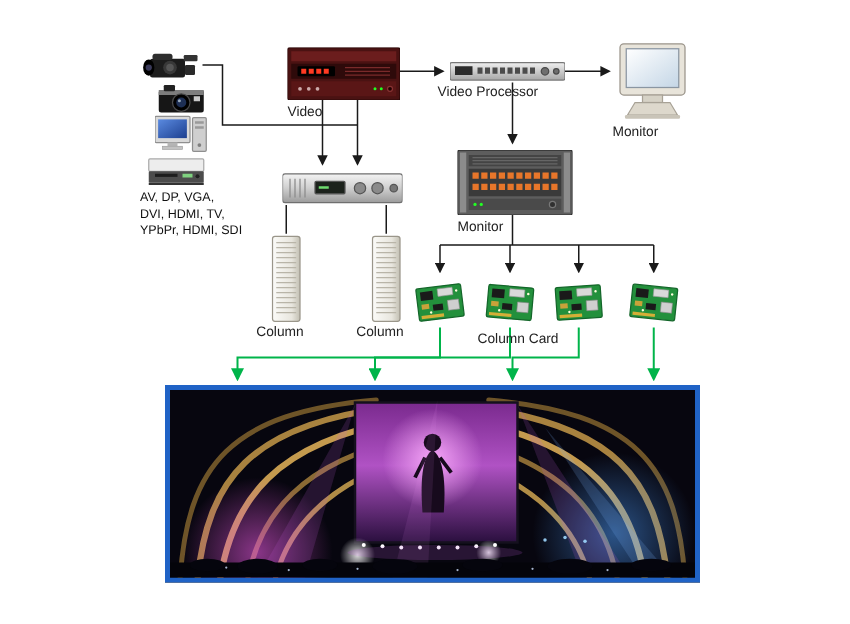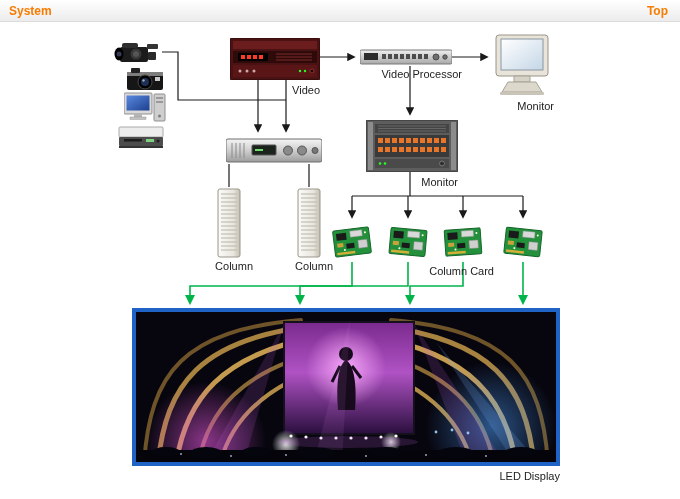--- a/index.html
+++ b/index.html
@@ -6,21 +6,21 @@
   html,body{background:#fff}
   body{font-family:"Liberation Sans",sans-serif}
   .canvas{position:relative;width:680px;height:499px;background:#fff;overflow:hidden}
   .topbar{position:absolute;top:0;left:0;width:680px;height:22px;
           background:linear-gradient(#ffffff,#ececec);border-bottom:1px solid #dcdcdc}
   .sys{position:absolute;left:9px;top:4px;font-size:12px;font-weight:bold;color:#F77C00}
   .toplink{position:absolute;right:12px;top:4px;font-size:12px;font-weight:bold;color:#F77C00;
            text-decoration:none;cursor:pointer}
   .wires{position:absolute;left:0;top:0;pointer-events:none}
   .dev{position:absolute;line-height:0}
-  .lbl{position:absolute;font-size:11px;color:#222;text-align:right;white-space:nowrap}
+  .lbl{position:absolute;font-size:11px;color:#222;text-align:left;white-space:nowrap}
   .formats{position:absolute;left:112px;top:152px;font-size:10px;line-height:13px;color:#111;white-space:nowrap}
   .led{position:absolute;left:132px;top:308px;width:428px;height:158px;border:4px solid #2063C6;
        background:#000;line-height:0}
   .sc{position:absolute;width:42px;height:40px;top:222px}
   .sc1{left:331px;transform:rotate(-7deg)}
   .sc2{left:387px;transform:rotate(5deg)}
   .sc3{left:442px;transform:rotate(-4deg)}
   .sc4{left:502px;transform:rotate(6deg)}
   .l-matrix{left:230px;top:84px;width:90px}
   .l-vp{left:350px;top:68px;width:112px}
@@ -30,24 +30,20 @@
   .l-col1{left:205px;top:260px;width:48px}
   .l-col2{left:285px;top:260px;width:48px}
   .l-sc{left:382px;top:265px;width:112px}
   .l-led{left:132px;top:470px;width:428px}
 </style>
 </head>
 <body>
 
 <div class="canvas">
 
-  <div class="topbar">
-    <span class="sys">System</span>
-    <a class="toplink">Top</a>
-  </div>
 
   <svg class="wires" width="680" height="499" viewBox="0 0 680 499">
     <defs>
       <marker id="ab" viewBox="0 0 10 10" refX="8" refY="5" markerWidth="7" markerHeight="7" orient="auto">
         <path d="M0,0 L10,5 L0,10 z" fill="#1A1A1A"></path>
       </marker>
       <marker id="ag" viewBox="0 0 10 10" refX="8" refY="5" markerWidth="6.5" markerHeight="6.5" orient="auto">
         <path d="M0,0 L10,5 L0,10 z" fill="#00B44A"></path>
       </marker>
     </defs>
@@ -122,20 +118,25 @@
     <svg width="46" height="26" viewBox="0 0 46 26">
       <rect x="1" y="3" width="44" height="10" rx="1" fill="#ededed" stroke="#aaa"></rect>
       <rect x="1" y="13" width="44" height="9" rx="1" fill="#4c4c4c"></rect>
       <rect x="6" y="15" width="18" height="2.5" fill="#1d1d1d"></rect>
       <rect x="28" y="15" width="8" height="3" fill="#7fd17f"></rect>
       <circle cx="40" cy="17" r="1.6" fill="#202020"></circle>
       <rect x="1" y="22" width="44" height="2" fill="#333"></rect>
     </svg>
   </div>
 
+  <div class="formats">
+    <div>AV, DP, VGA,</div>
+    <div>DVI, HDMI, TV,</div>
+    <div>YPbPr, HDMI, SDI</div>
+  </div>
 
   <div class="dev" style="left:230px;top:38px">
     <svg width="90" height="42" viewBox="0 0 90 42">
       <rect x="0" y="0" width="90" height="42" rx="2" fill="#4a1212" stroke="#2a0808"></rect>
       <rect x="3" y="3" width="84" height="8" fill="#6b1d1d"></rect>
       <rect x="3" y="13" width="84" height="12" fill="#2e0a0a"></rect>
       <rect x="8" y="15" width="30" height="8" rx="1" fill="#000"></rect>
       <g fill="#ff3a22">
         <rect x="11" y="17" width="4" height="4"></rect>
           <rect x="17" y="17" width="4" height="4"></rect>
@@ -438,15 +439,14 @@
         <circle cx="45" cy="142" r="0.9"></circle>
           <circle cx="95" cy="144" r="0.9"></circle>
           <circle cx="150" cy="143" r="0.9"></circle>
         <circle cx="230" cy="144" r="0.9"></circle>
           <circle cx="290" cy="143" r="0.9"></circle>
           <circle cx="350" cy="144" r="0.9"></circle>
       </g>
       <ellipse cx="212" cy="130" rx="70" ry="6" fill="#c45ce0" opacity="0.18"></ellipse>
     </svg>
   </div>
-  <div class="lbl l-led">LED Display</div>
 
 </div>
 
 </body></html>

